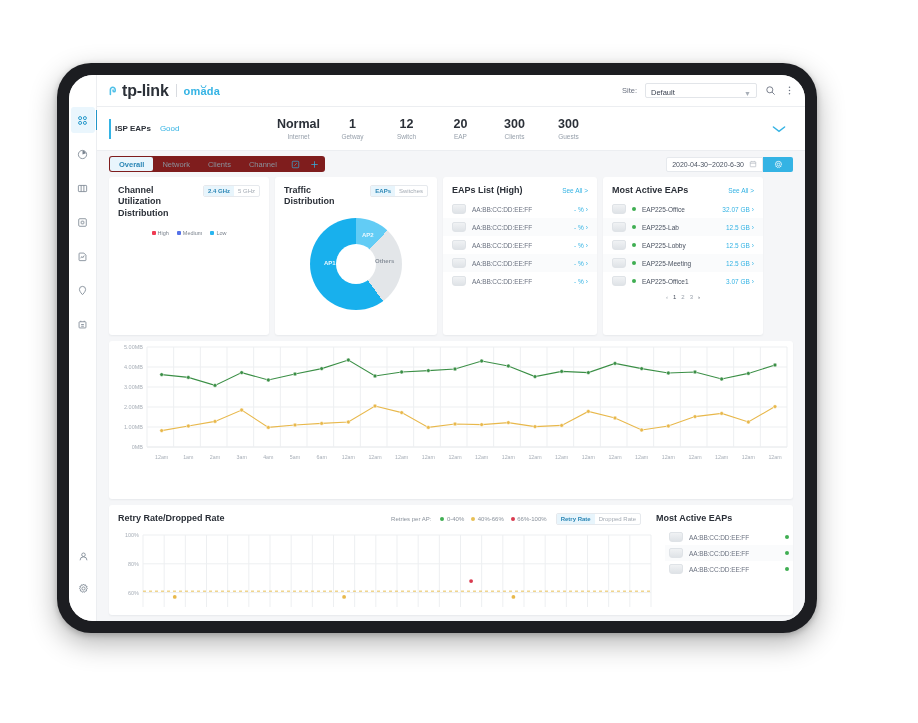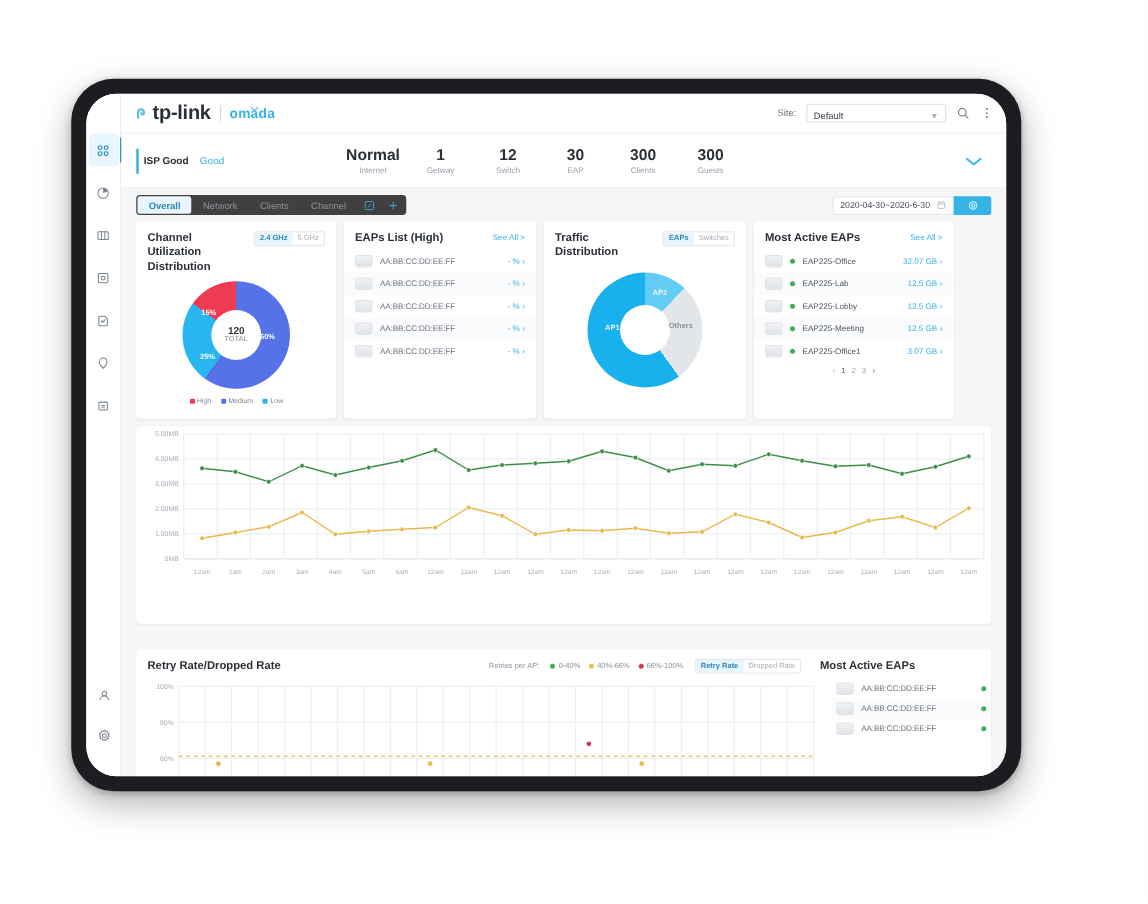--- a/index.html
+++ b/index.html
@@ -89,21 +89,21 @@
   .stat { width: 54px; text-align: center; }
   .stat .v { font-size: 12.5px; font-weight: 600; color: #2b3038; line-height: 1.15; }
   .stat .k { font-size: 6.5px; color: #97a0ab; margin-top: 1px; }
   .collapse { margin-left: auto; color: #34b3e4; font-size: 14px; padding-right: 6px; }
 
   
   .tabrow {
     position: absolute; left: 28px; top: 76px; right: 0; height: 26px;
     background: #f5f6f8; display: flex; align-items: center; padding: 0 12px;
   }
-  .tabs { display: flex; align-items: center; background: #404040; border-radius: 3px;
+  .tabs { display: flex; align-items: center; background: #7f1d1d; border-radius: 3px;
     height: 16px; padding: 0 1px; }
   .tab { font-size: 7.5px; color: #8a929c; padding: 0 9px; height: 14px;
     display: flex; align-items: center; }
   .tab.active { background: #e8f5fc; color: #2b86b5; border-radius: 2px; font-weight: 600; }
   .tab-act { color: #34b3e4; font-size: 9px; padding: 0 5px; display: flex; align-items: center; }
   .date-wrap { margin-left: auto; display: flex; align-items: center; }
   .date-box { background: #fff; border: 1px solid #e6e9ed; border-radius: 2px 0 0 2px;
     height: 15px; display: flex; align-items: center; gap: 5px; padding: 0 5px; }
   .date-txt { font-size: 7px; color: #4a5260; }
   .gear-btn { width: 30px; height: 15px; background: #34b3e4; border-radius: 0 2px 2px 0;
@@ -145,21 +145,21 @@
     background: linear-gradient(#f0f2f4,#dfe3e7); border: 1px solid #dfe3e7; }
   .eap-mac { font-size: 6.5px; color: #6b7280; letter-spacing: -.1px; }
   .eap-val { margin-left: auto; font-size: 6.5px; color: #34b3e4; display: flex; gap: 2px; }
   .eap-name { font-size: 6.5px; color: #4a5260; }
   .gdot { width: 4px; height: 4px; border-radius: 50%; background: #3fae52; flex: 0 0 auto; }
   .pager { display: flex; justify-content: center; align-items: center; gap: 5px;
     margin-top: 4px; font-size: 6px; color: #9aa2ac; }
   .pager .pg.cur { color: #4a5260; }
 
   .c-ta { margin-top: 6px; width: 100%; height: 158px; }
-  .c-rr { margin-top: 20px; width: 100%; height: 110px; }
+  .c-rr { margin-top: 6px; width: 100%; height: 110px; }
   .chart-legend { margin-left: auto; display: flex; align-items: center; gap: 7px; }
   .chart-legend .li { font-size: 6px; color: #8a929c; display: flex; align-items: center; gap: 2.5px; }
   .cdot { width: 4px; height: 4px; border-radius: 50%; }
   .rlabel { font-size: 6px; color: #8a929c; margin-right: 2px; }
 
   .plot { position: relative; margin: 2px 8px 0 8px; }
   svg { display: block; }
   .mae-side { width: 128px; }
 </style>
 </head>
@@ -281,38 +281,38 @@
               <circle cx="8" cy="3.2" r="1.1"></circle>
                 <circle cx="8" cy="8" r="1.1"></circle>
                 <circle cx="8" cy="12.8" r="1.1"></circle>
             </svg>
           </span>
         </div>
       </div>
 
       <div class="statusbar">
         <div class="isp">
-          <span class="isp-label">ISP Good</span>
+          <span class="isp-label">ISP EAPs</span>
           <span class="isp-val">Good</span>
         </div>
         <div class="stats">
           <div class="stat">
             <div class="v">Normal</div>
             <div class="k">Internet</div>
           </div>
           <div class="stat">
             <div class="v">1</div>
             <div class="k">Getway</div>
           </div>
           <div class="stat">
             <div class="v">12</div>
             <div class="k">Switch</div>
           </div>
           <div class="stat">
-            <div class="v">30</div>
+            <div class="v">20</div>
             <div class="k">EAP</div>
           </div>
           <div class="stat">
             <div class="v">300</div>
             <div class="k">Clients</div>
           </div>
           <div class="stat">
             <div class="v">300</div>
             <div class="k">Guests</div>
           </div>
@@ -366,112 +366,101 @@
       <div class="content">
 
         <div class="row1">
 
           <div class="card c-chan">
             <div class="card-hd">
               <div class="card-title" style="width:78px">Channel Utilization Distribution</div>
               <div class="seg">
                 <div class="on">2.4 GHz</div>
                 <div>5 GHz</div>
-              </div>
-            </div>
-            <div class="donut-wrap">
-              <div class="donut" style="background: conic-gradient(from 0deg, #5572e8 0deg 216deg, #29b6f0 216deg 306deg, #ef3b52 306deg 360deg);">
-                <div class="hole">
-                  <div class="t">120</div>
-                  <div class="s">TOTAL</div>
-                </div>
-                <div class="dlabel" style="left:62px;top:42px">60%</div>
-                <div class="dlabel" style="left:14px;top:58px">25%</div>
-                <div class="dlabel" style="left:15px;top:23px">15%</div>
               </div>
             </div>
             <div class="legend">
               <span>
                 <i class="dot" style="background:#ef3b52"></i>
                 <b style="font-weight:400">High</b>
               </span>
               <span>
                 <i class="dot" style="background:#5572e8"></i>
                 <b style="font-weight:400">Medium</b>
               </span>
               <span>
                 <i class="dot" style="background:#29b6f0"></i>
                 <b style="font-weight:400">Low</b>
               </span>
             </div>
           </div>
 
-          <div class="card c-eaps">
-            <div class="card-hd">
-              <div class="card-title">EAPs List (High)</div>
-              <div class="seeall">See All &gt;</div>
-            </div>
-            <div>
-              <div class="eap-row">
-                <div class="ap-ico"></div>
-                <div class="eap-mac">AA:BB:CC:DD:EE:FF</div>
-                <div class="eap-val">
-                  <span>- %</span>
-                  <span>›</span>
-                </div>
-              </div>
-              <div class="eap-row alt">
-                <div class="ap-ico"></div>
-                <div class="eap-mac">AA:BB:CC:DD:EE:FF</div>
-                <div class="eap-val">
-                  <span>- %</span>
-                  <span>›</span>
-                </div>
-              </div>
-              <div class="eap-row">
-                <div class="ap-ico"></div>
-                <div class="eap-mac">AA:BB:CC:DD:EE:FF</div>
-                <div class="eap-val">
-                  <span>- %</span>
-                  <span>›</span>
-                </div>
-              </div>
-              <div class="eap-row alt">
-                <div class="ap-ico"></div>
-                <div class="eap-mac">AA:BB:CC:DD:EE:FF</div>
-                <div class="eap-val">
-                  <span>- %</span>
-                  <span>›</span>
-                </div>
-              </div>
-              <div class="eap-row">
-                <div class="ap-ico"></div>
-                <div class="eap-mac">AA:BB:CC:DD:EE:FF</div>
-                <div class="eap-val">
-                  <span>- %</span>
-                  <span>›</span>
-                </div>
-              </div>
-            </div>
-          </div>
-
           <div class="card c-traf">
             <div class="card-hd">
               <div class="card-title" style="width:52px">Traffic Distribution</div>
               <div class="seg">
                 <div class="on">EAPs</div>
                 <div>Switches</div>
               </div>
             </div>
             <div class="donut-wrap" style="margin-top:6px">
               <div class="donut" style="width:92px;height:92px;background: conic-gradient(from 0deg, #62ccf5 0deg 43deg, #e3e6e9 43deg 144deg, #18b0ed 144deg 360deg);">
                 <div class="hole" style="left:26px;top:26px;width:40px;height:40px"></div>
                 <div class="dlabel" style="left:14px;top:42px;color:#eaf8fe">AP1</div>
                 <div class="dlabel" style="left:52px;top:14px;color:#eaf8fe">AP2</div>
                 <div class="dlabel" style="left:65px;top:40px;color:#8a929c;width:16px;line-height:1.15">Others</div>
+              </div>
+            </div>
+          </div>
+
+          <div class="card c-eaps">
+            <div class="card-hd">
+              <div class="card-title">EAPs List (High)</div>
+              <div class="seeall">See All &gt;</div>
+            </div>
+            <div>
+              <div class="eap-row">
+                <div class="ap-ico"></div>
+                <div class="eap-mac">AA:BB:CC:DD:EE:FF</div>
+                <div class="eap-val">
+                  <span>- %</span>
+                  <span>›</span>
+                </div>
+              </div>
+              <div class="eap-row alt">
+                <div class="ap-ico"></div>
+                <div class="eap-mac">AA:BB:CC:DD:EE:FF</div>
+                <div class="eap-val">
+                  <span>- %</span>
+                  <span>›</span>
+                </div>
+              </div>
+              <div class="eap-row">
+                <div class="ap-ico"></div>
+                <div class="eap-mac">AA:BB:CC:DD:EE:FF</div>
+                <div class="eap-val">
+                  <span>- %</span>
+                  <span>›</span>
+                </div>
+              </div>
+              <div class="eap-row alt">
+                <div class="ap-ico"></div>
+                <div class="eap-mac">AA:BB:CC:DD:EE:FF</div>
+                <div class="eap-val">
+                  <span>- %</span>
+                  <span>›</span>
+                </div>
+              </div>
+              <div class="eap-row">
+                <div class="ap-ico"></div>
+                <div class="eap-mac">AA:BB:CC:DD:EE:FF</div>
+                <div class="eap-val">
+                  <span>- %</span>
+                  <span>›</span>
+                </div>
               </div>
             </div>
           </div>
 
           <div class="card c-mae">
             <div class="card-hd">
               <div class="card-title">Most Active EAPs</div>
               <div class="seeall">See All &gt;</div>
             </div>
             <div>

